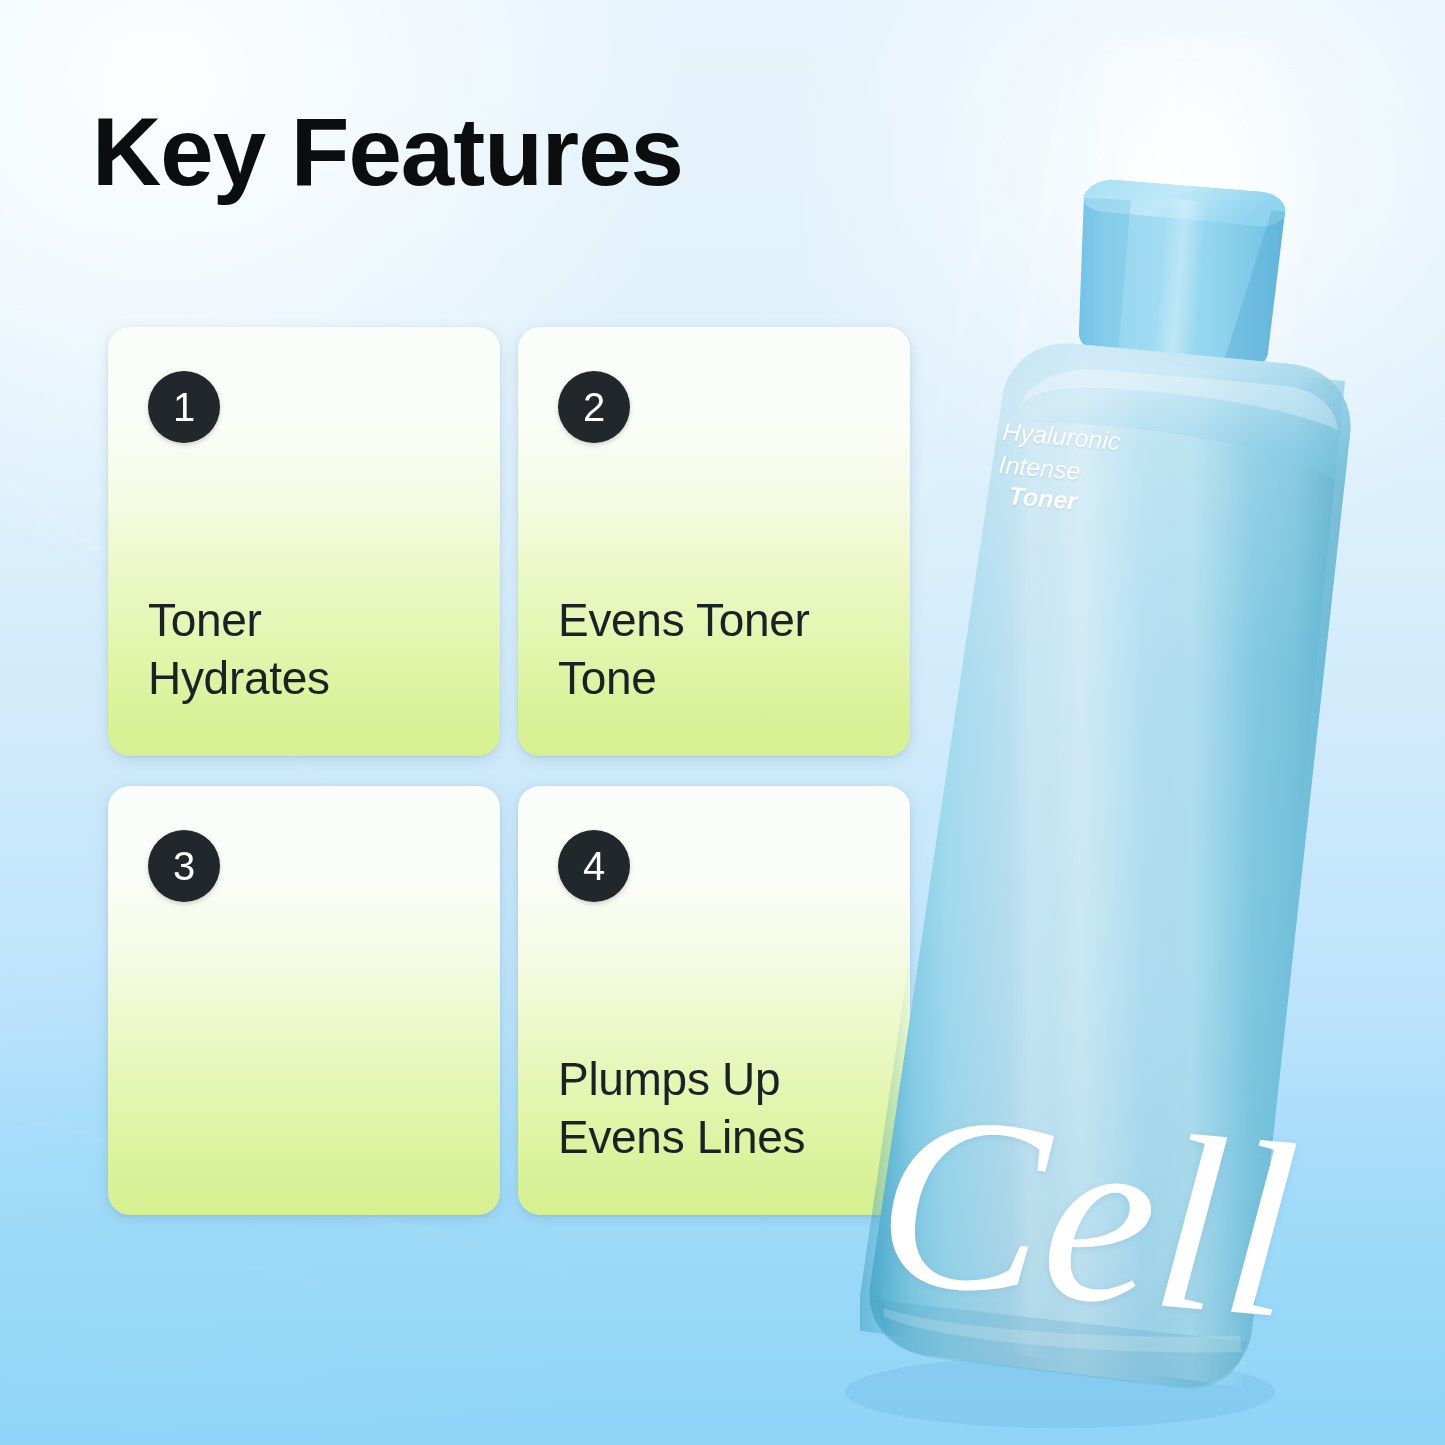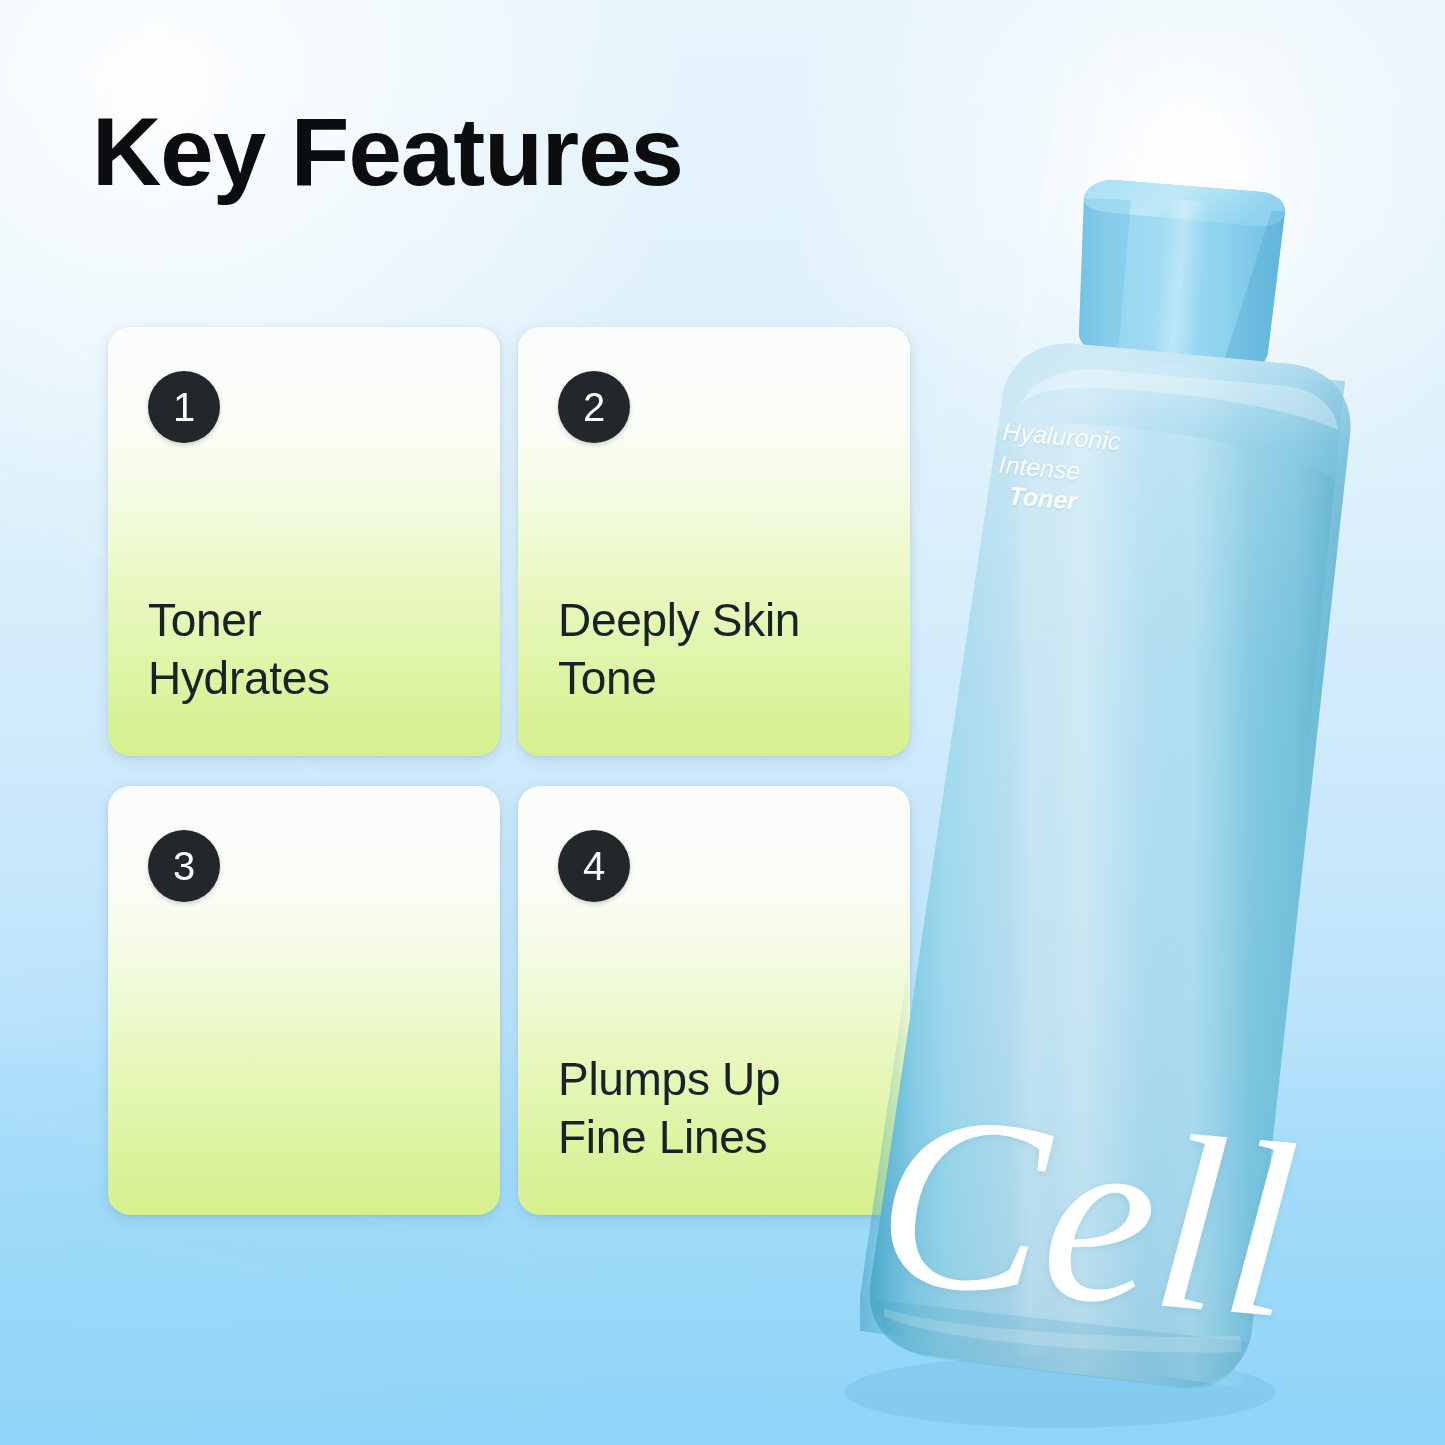--- a/index.html
+++ b/index.html
@@ -181,32 +181,32 @@
 <div id="feature-grid">
 
   <div class="feature-card">
     <div class="card-badge">1</div>
     <div class="card-label">Toner
 Hydrates</div>
   </div>
 
   <div class="feature-card">
     <div class="card-badge">2</div>
-    <div class="card-label">Deeply Skin
+    <div class="card-label">Evens Toner
 Tone</div>
   </div>
 
   <div class="feature-card">
     <div class="card-badge">3</div>
   </div>
 
   <div class="feature-card">
     <div class="card-badge">4</div>
     <div class="card-label">Plumps Up
-Fine Lines</div>
+Evens Lines</div>
   </div>
 
 </div>
 
 <svg id="product-bottle" viewBox="0 0 1445 1445" xmlns="http://www.w3.org/2000/svg">
   <defs>
 
     <linearGradient id="capGrad" x1="0" y1="0" x2="1" y2="0">
       <stop offset="0%" stop-color="#7cc9ec"></stop>
       <stop offset="14%" stop-color="#96d6f0"></stop>

